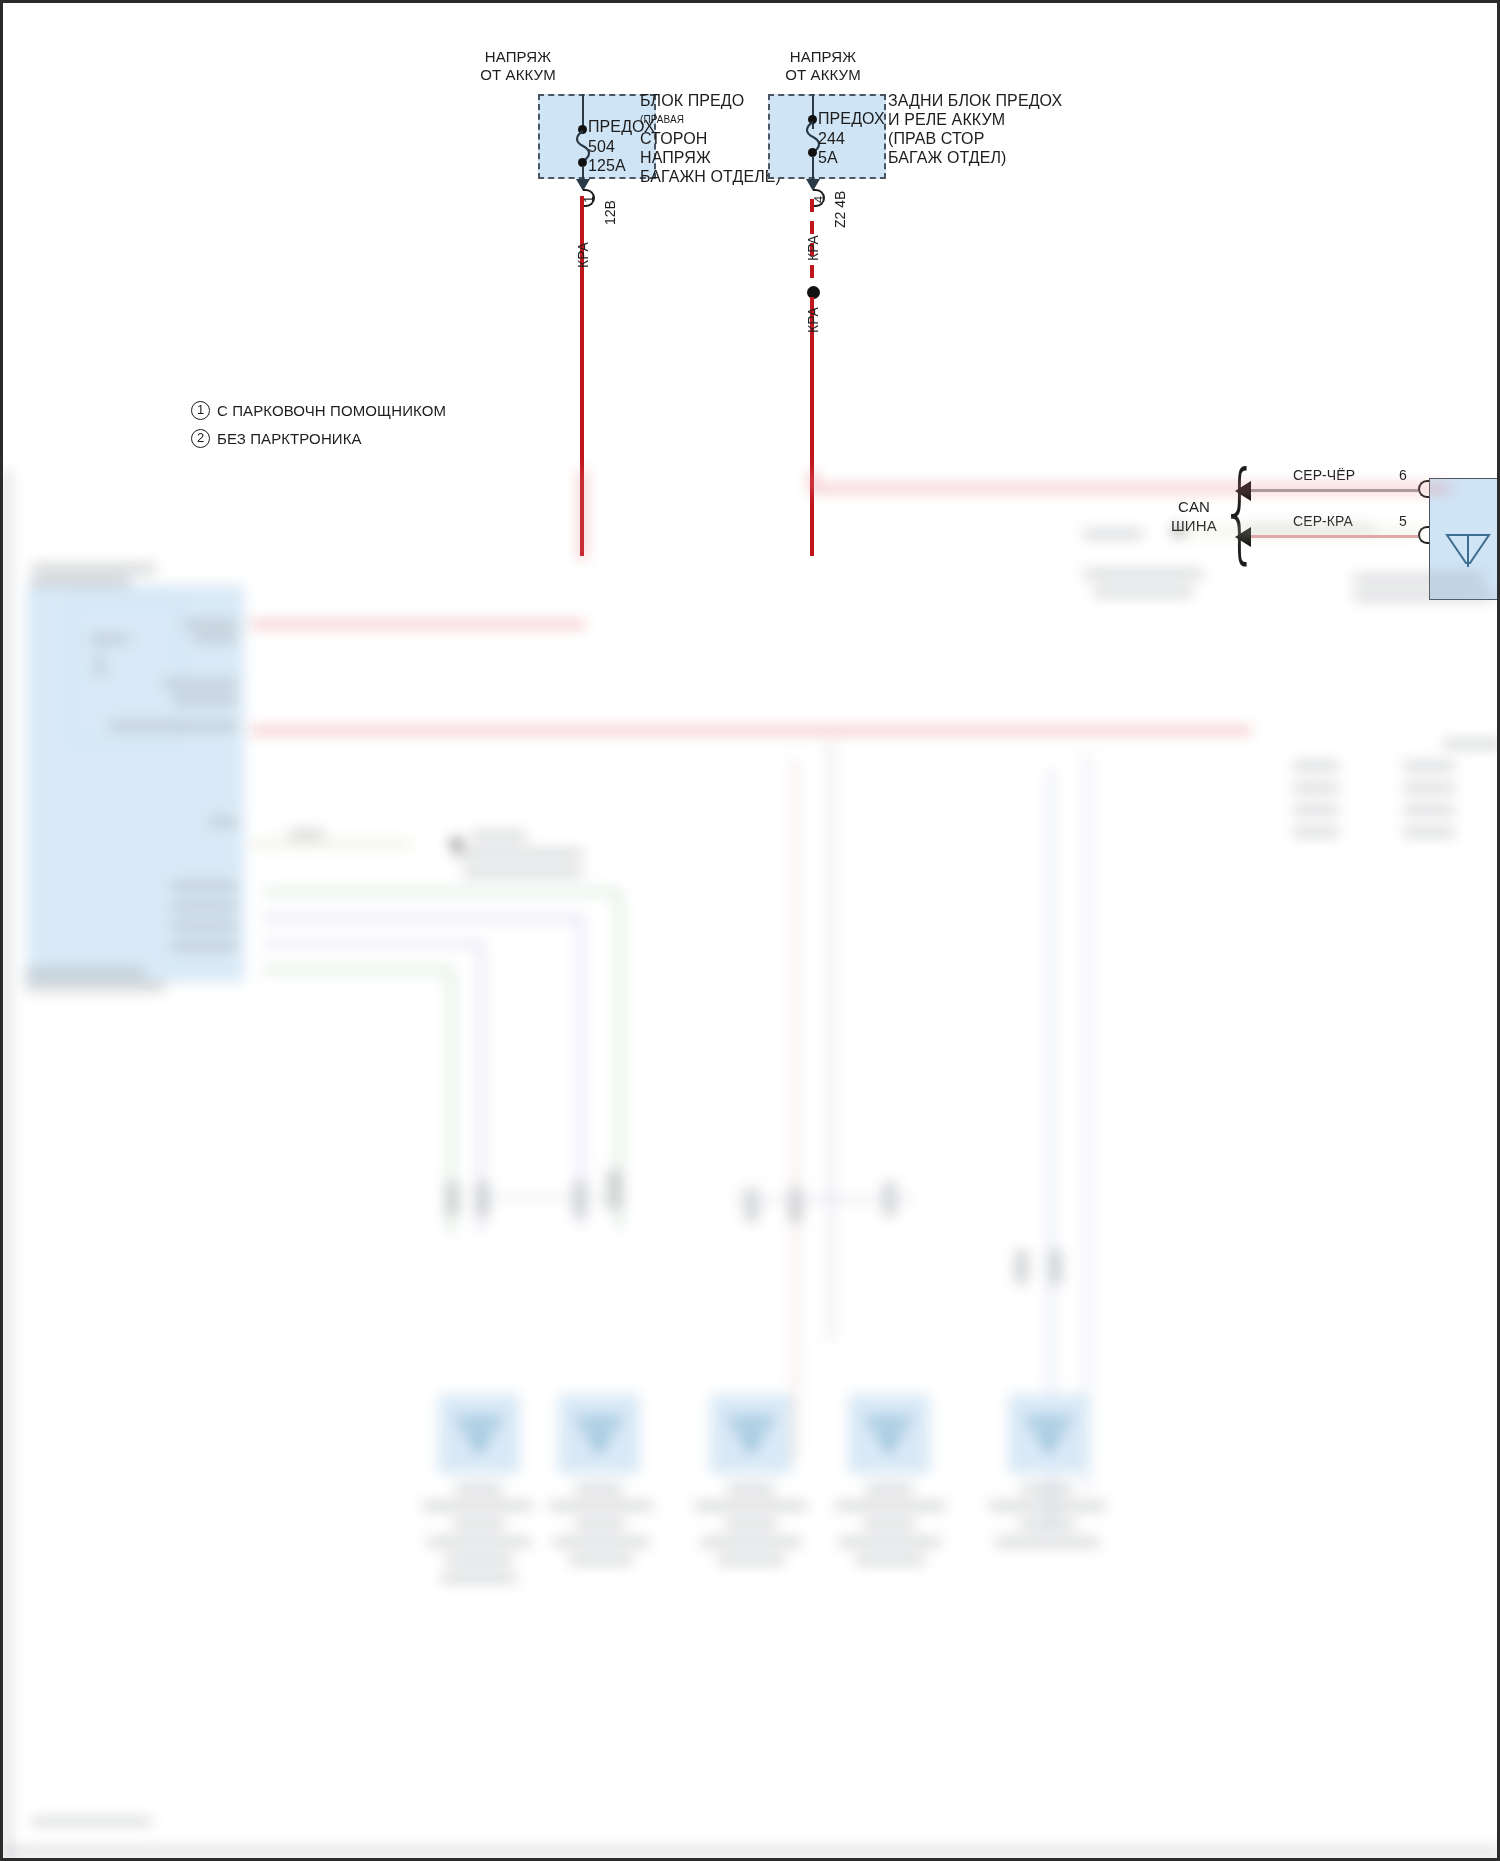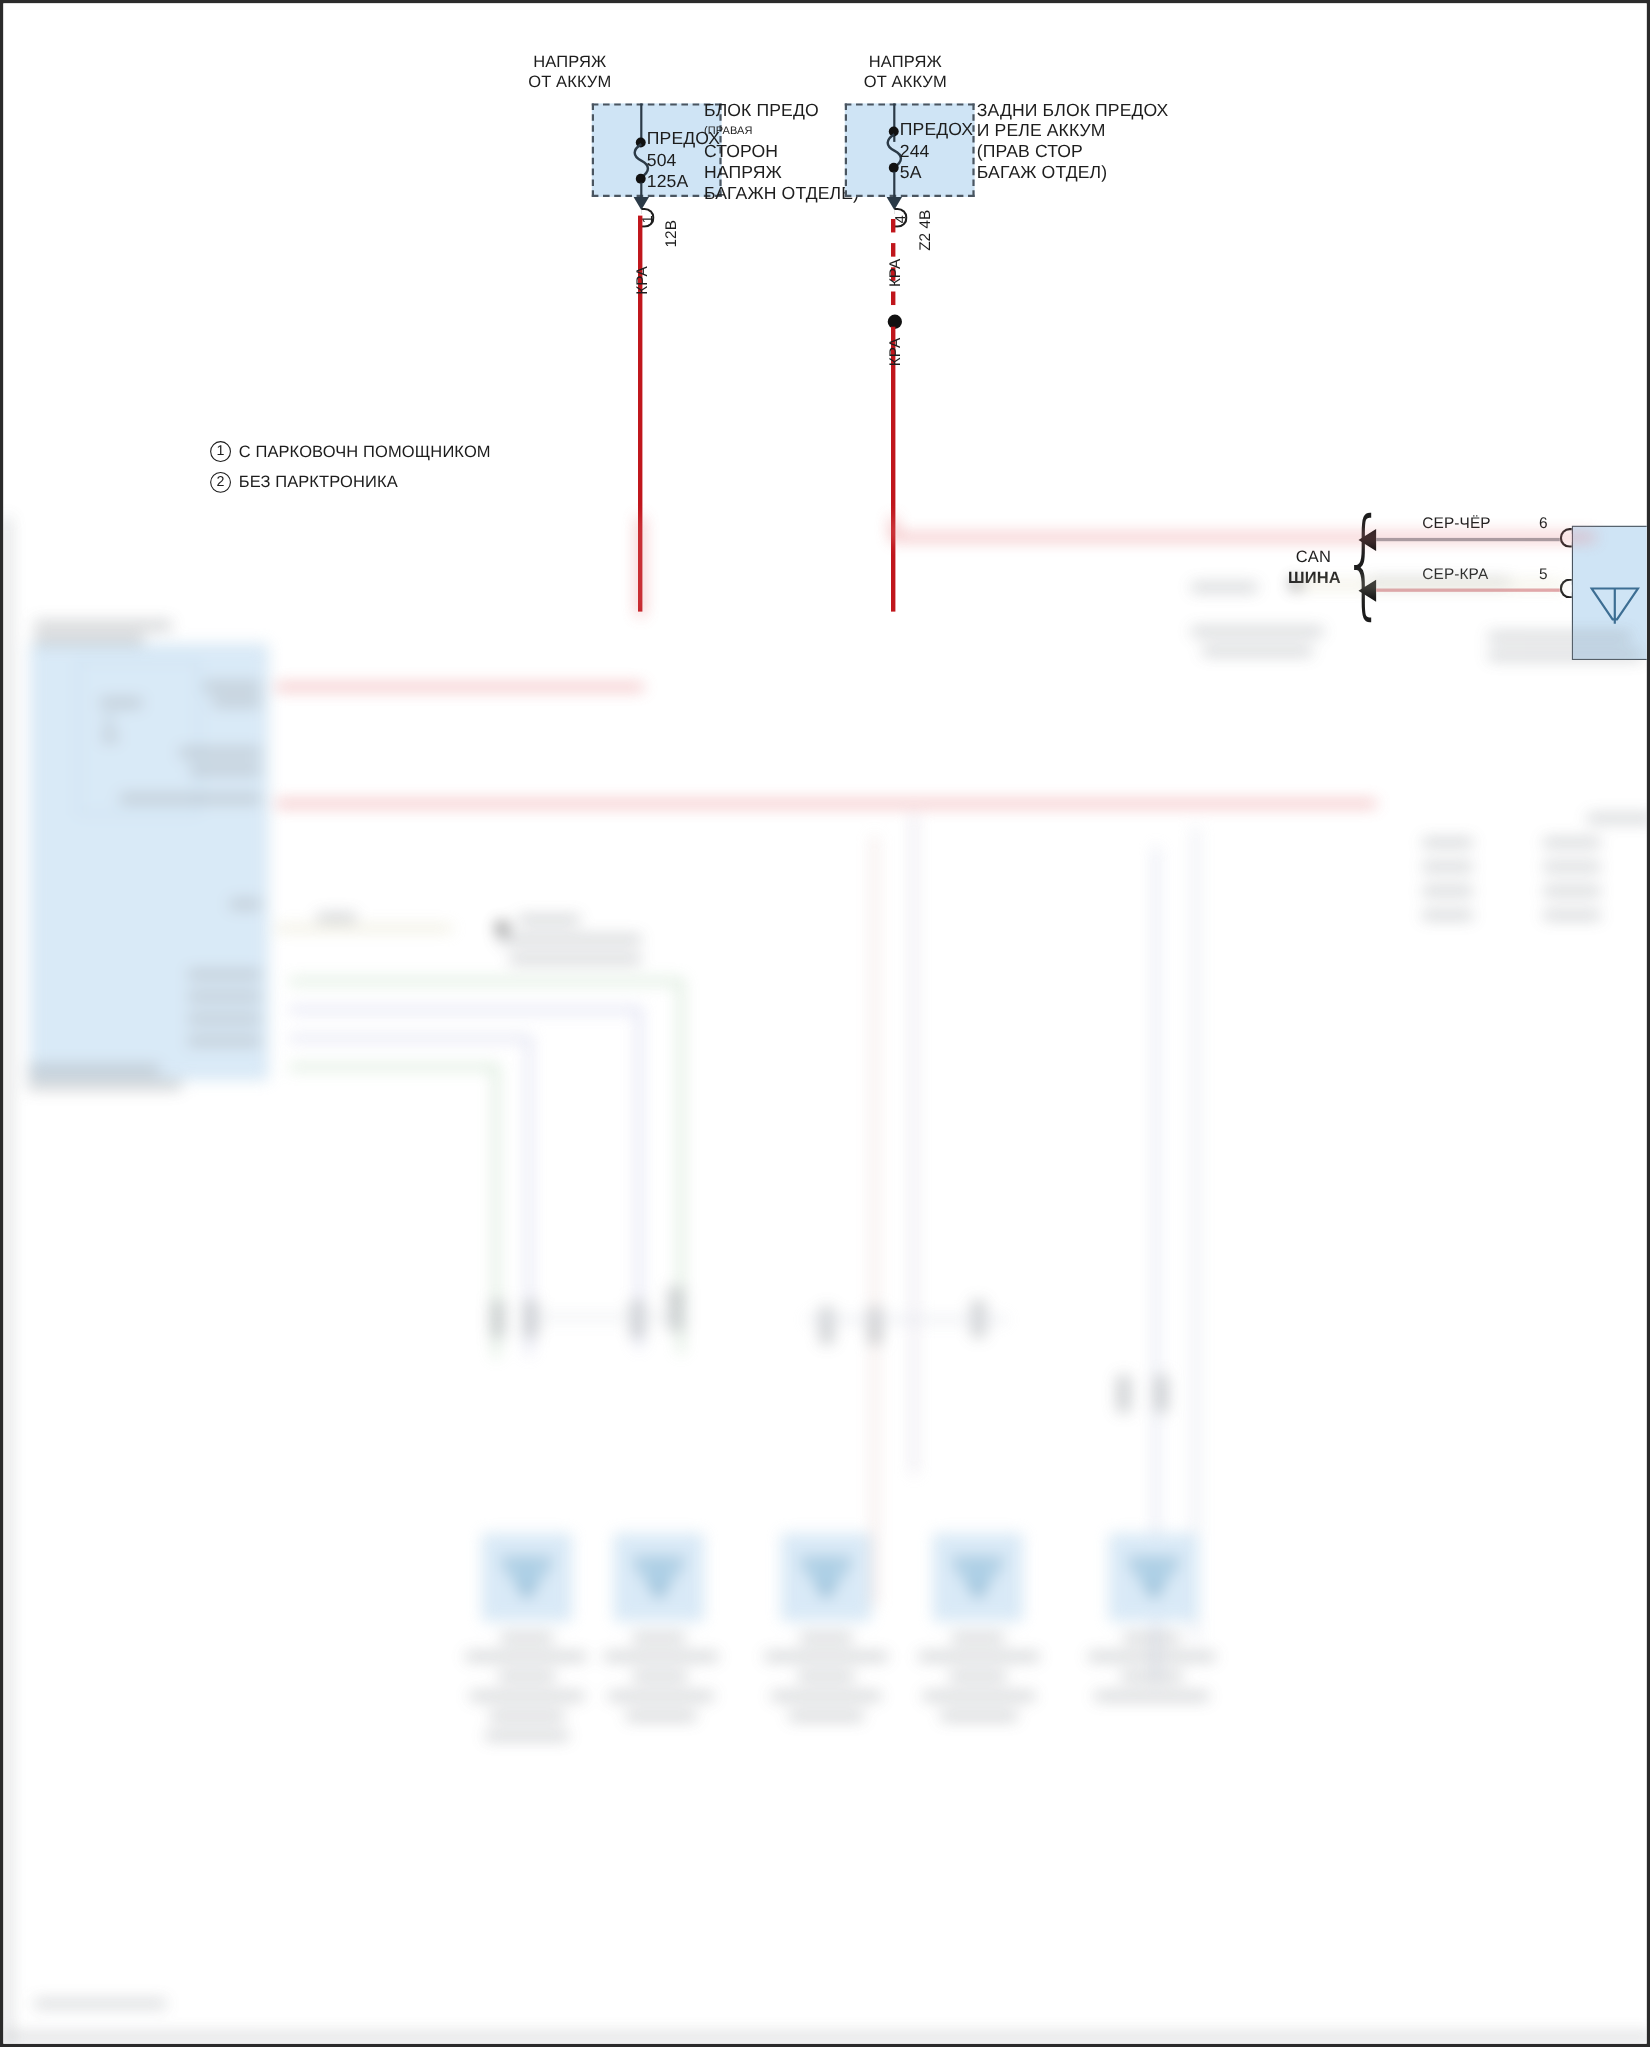--- a/index.html
+++ b/index.html
@@ -246,21 +246,21 @@
       <div class="circ-num" style="left:188px; top:398px;">1</div>
       <div class="lbl" style="left:214px; top:398px; font-size:15px;">С ПАРКОВОЧН ПОМОЩНИКОМ</div>
 
       <div class="circ-num" style="left:188px; top:426px;">2</div>
       <div class="lbl" style="left:214px; top:426px; font-size:15px;">БЕЗ ПАРКТРОНИКА</div>
     </div>
 
     <div>
 
       <div class="lbl" style="left:1175px; top:494px; font-size:15px;">CAN</div>
-      <div class="lbl" style="left:1168px; top:513px; font-size:15px;font-weight:bold;">ШИНА</div>
+      <div class="lbl" style="left:1168px; top:513px; font-size:15px;">ШИНА</div>
 
       <div class="brace" style="left:1218px; top:455px;">{</div>
 
       <div class="arrow-lf" style="left:1232px; top:478px;"></div>
       <div class="wire-grey" style="left:1248px; top:486px; width:167px;"></div>
       <div class="lbl" style="left:1290px; top:463px; font-size:14px;">СЕР-ЧЁР</div>
       <div class="lbl" style="left:1396px; top:463px; font-size:14px;">6</div>
       <div class="pin-brk" style="left:1415px; top:477px; width:11px; height:18px;"></div>
 
       <div class="arrow-lf" style="left:1232px; top:524px;"></div>

